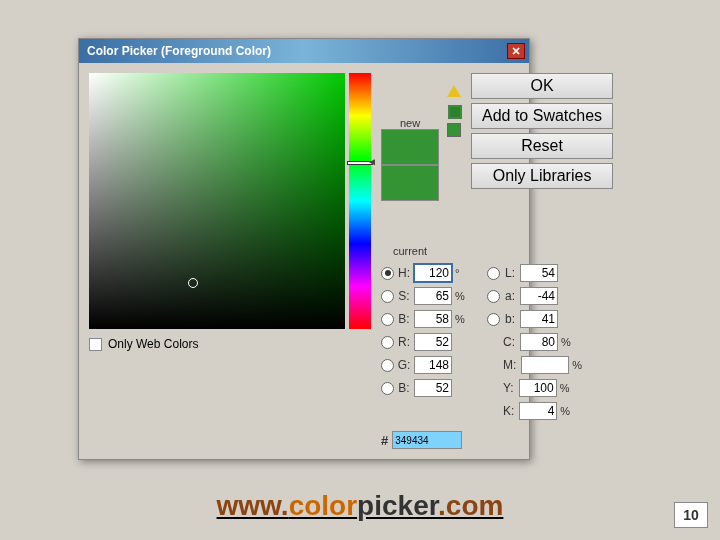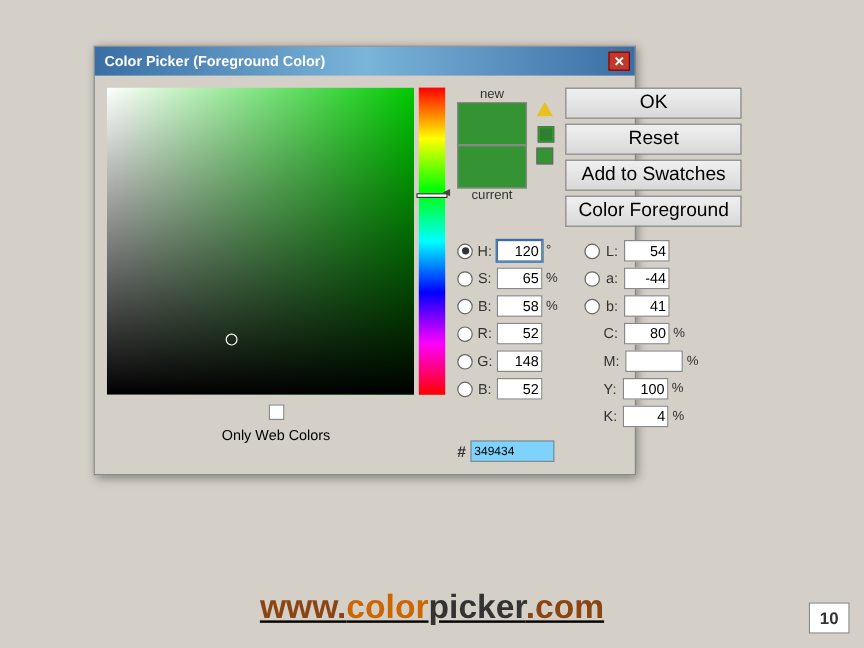--- a/index.html
+++ b/index.html
@@ -123,21 +123,20 @@
       background: white;
       border: 1px solid #333;
       pointer-events: none;
     }
 
     .web-colors-row {
       display: flex;
       align-items: center;
       gap: 6px;
       margin-top: 2px;
-      flex-direction: column;
     }
 
     .checkbox {
       width: 13px;
       height: 13px;
       border: 1px solid #888;
       background: white;
       flex-shrink: 0;
     }
 
@@ -145,20 +144,21 @@
     .right-panel {
       display: flex;
       flex-direction: column;
       gap: 6px;
       flex: 1;
     }
 
     .preview-label {
       font-size: 11px;
       color: #333;
+      margin-top: 44px;
     }
 
     .color-new {
       width: 58px;
       height: 36px;
       background: #349434;
       border: 1px solid #888;
     }
 
     .color-current {
@@ -393,23 +393,23 @@
             <svg width="14" height="14" viewBox="0 0 14 14">
               <rect width="14" height="14" fill="#349434" stroke="#666" stroke-width="1"></rect>
               <rect x="2" y="2" width="10" height="10" fill="#2d802d"></rect>
             </svg>
           </div>
           <div style="width:14px;height:14px;background:#349434;border:1px solid #666;"></div>
         </div>
 
         <div class="btn-row">
           <button class="btn">OK</button>
+          <button class="btn">Add to Swatches</button>
           <button class="btn">Reset</button>
-          <button class="btn">Add to Swatches</button>
-          <button class="btn">Color Foreground</button>
+          <button class="btn">Only Libraries</button>
         </div>
       </div>
 
       <div class="fields-area">
 
         <div class="fields-col">
 
           <div class="field-row">
             <div class="radio-dot selected"></div>
             <span class="field-label">H:</span>

